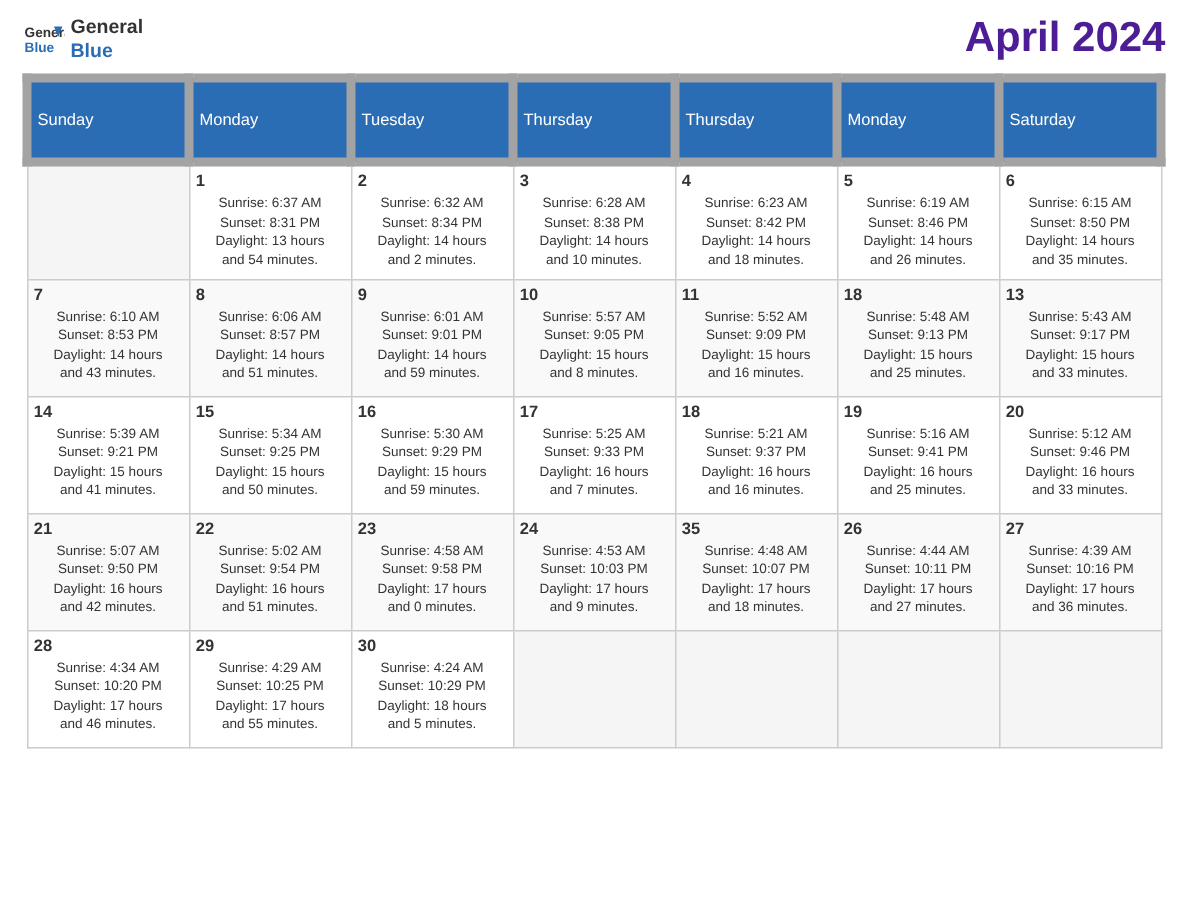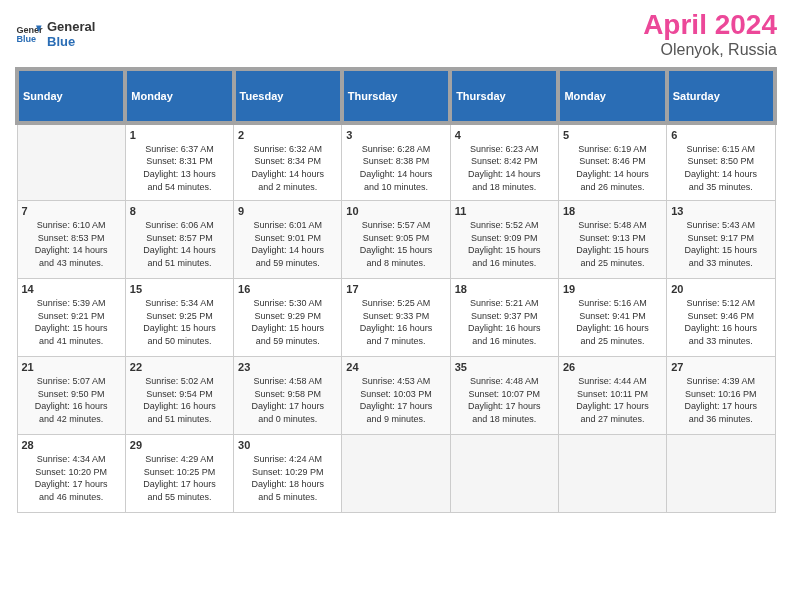--- a/index.html
+++ b/index.html
@@ -37,41 +37,41 @@
       width: 28px;
       height: 28px;
       margin-right: 4px;
     }
     .title-block {
       text-align: right;
     }
     .title-block h1 {
       font-size: 28px;
       font-weight: bold;
-      color: #ec4899;
+      color: #4c1d95;
       line-height: 1.1;
     }
     .title-block h2 {
       font-size: 16px;
       color: #555;
       font-weight: normal;
     }
     table {
       width: 100%;
       border-collapse: collapse;
       table-layout: fixed;
     }
     thead tr th {
       background-color: #2a6db5;
       color: #fff;
       font-size: 11px;
       padding: 19px 4px;
       text-align: left;
-      font-weight: bold;
-      border: 4px solid #a3a3a3;
+      font-weight: normal;
+      border: 6px solid #a3a3a3;
     }
     tbody tr td {
       border: 1px solid #ccc;
       vertical-align: top;
       padding: 4px 4px;
       font-size: 9.5px;
       color: #333;
       height: 78px;
       background: #fff;
     }
@@ -108,21 +108,20 @@
         <text x="2" y="32" font-size="13" font-weight="bold" fill="#2a6db5">Blue</text>
         <polygon points="30,8 38,8 34,18" fill="#2a6db5"></polygon>
       </svg>
       <div class="logo-text">
         <span>General</span>
         <span style="color:#2a6db5;">Blue</span>
       </div>
     </div>
     <div class="title-block">
       <h1>April 2024</h1>
-      <h2>Olenyok, Russia</h2>
     </div>
   </div>
 
   <table>
     <thead>
       <tr>
       <th>Sunday</th>
           <th>Monday</th>
           <th>Tuesday</th>
           <th>Thursday</th>

